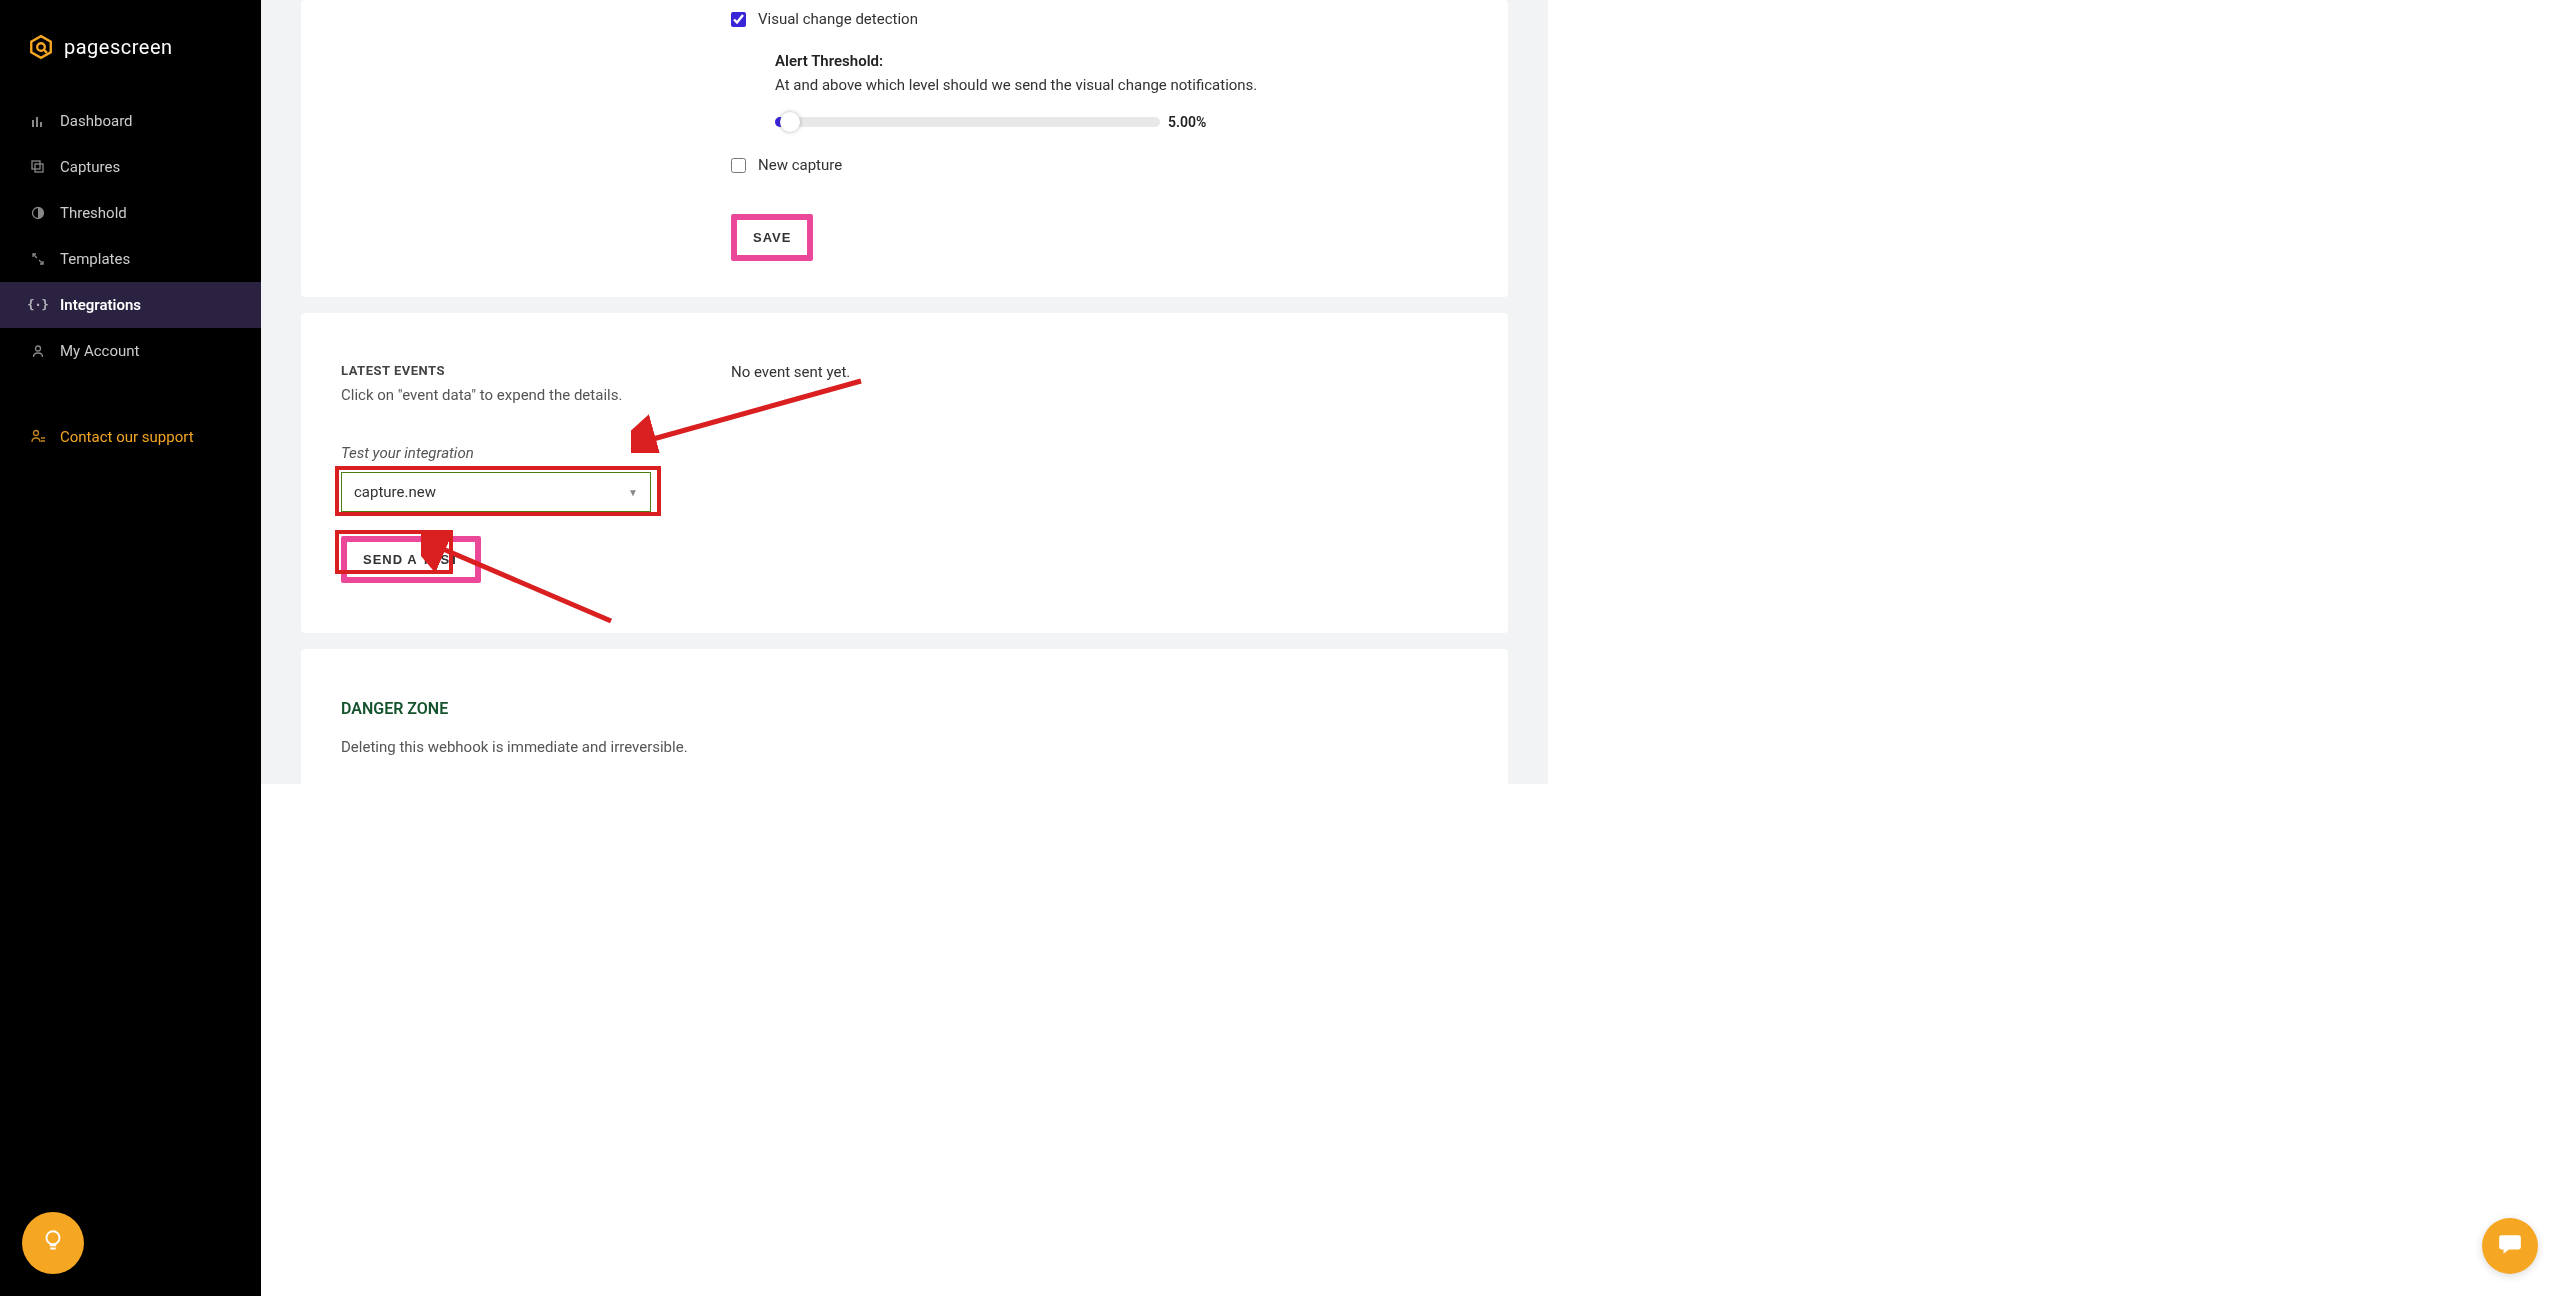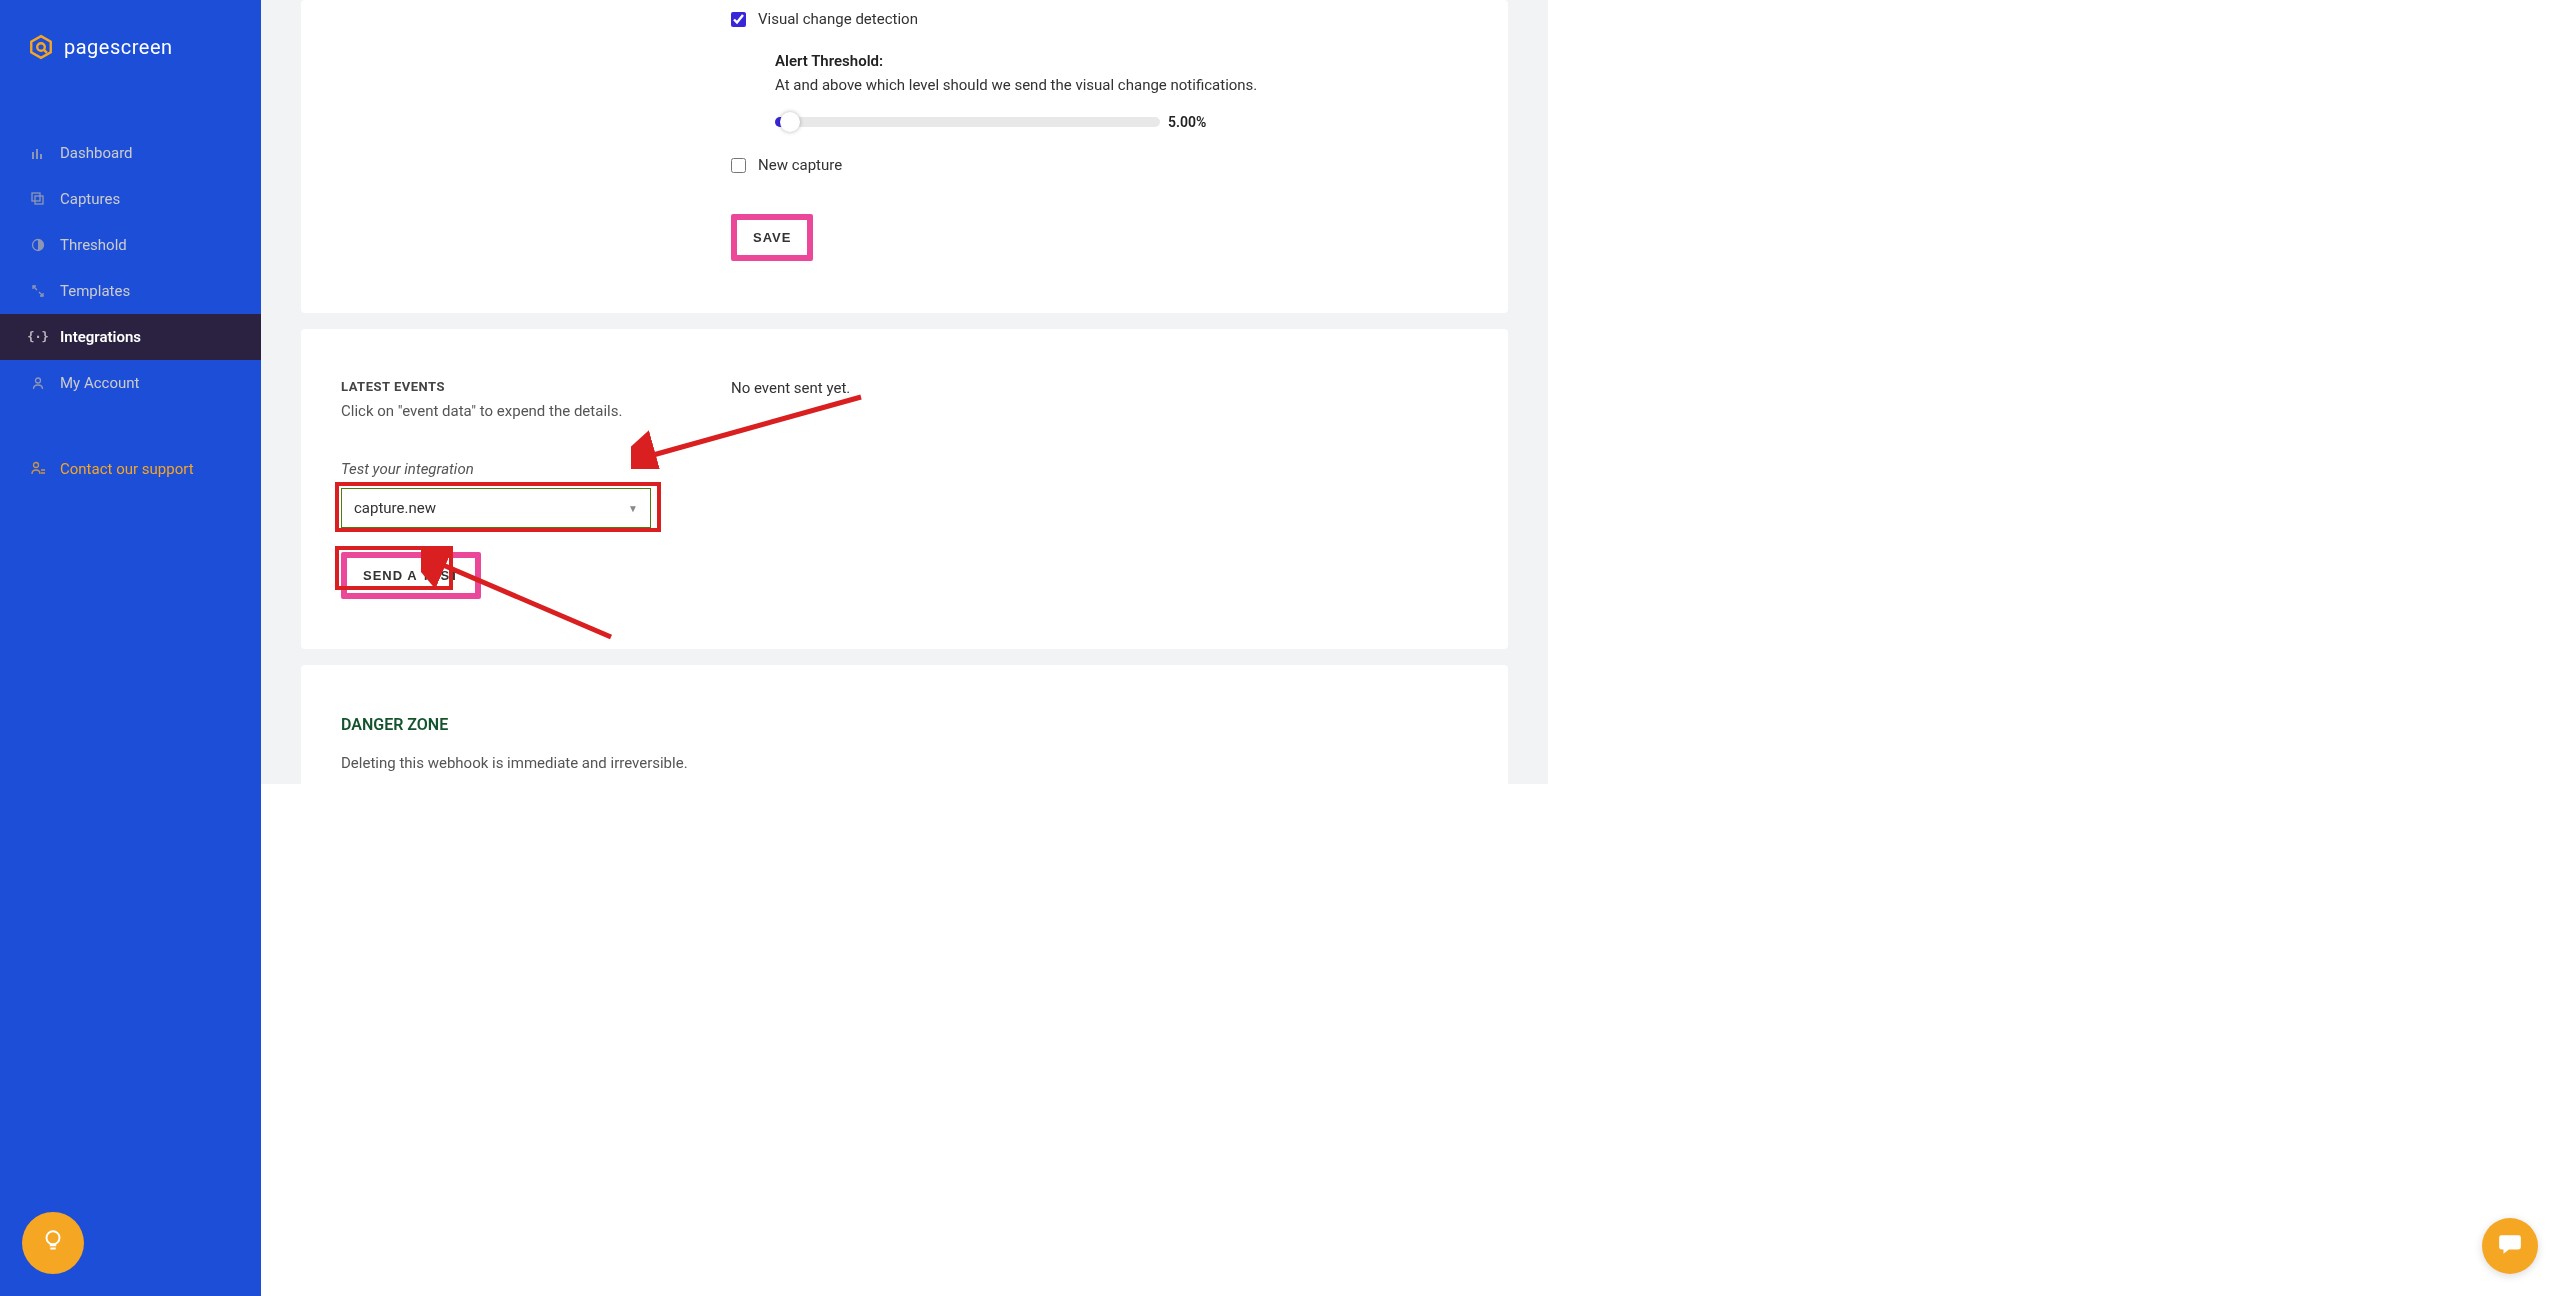--- a/index.html
+++ b/index.html
@@ -8,25 +8,24 @@
       background: #ffffff;
       width: 1548px;
       height: 784px;
       overflow: hidden;
       position: relative;
     }
     .sidebar {
       position: fixed;
       left: 0; top: 0;
       width: 261px; height: 100%;
-      background: #1d4ed8;
+      background: #000000;
       color: #fff;
       display: flex;
       flex-direction: column;
-      gap: 32px;
     }
     .logo {
       padding: 34px 28px 28px 28px;
       display: flex;
       align-items: center;
       gap: 10px;
     }
     .logo-hex {
       width: 26px; height: 26px;
       position: relative;
@@ -316,21 +315,21 @@
             <path d="M11 9 L15 9 M11 12 L15 12"></path>
           </svg>
       </span>
       <span>Contact our support</span>
     </div>
   </div>
 </div>
 
 <div class="main">
 
-  <div class="card" style="padding-top:10px; padding-bottom:52px;">
+  <div class="card" style="padding-top:10px; padding-bottom:36px;">
     <div class="form-row">
       <div class="form-left"></div>
       <div class="form-right">
         <div class="checkbox-row">
           <input type="checkbox" checked="" style="">
           <span>Visual change detection</span>
         </div>
         <div class="threshold-block">
           <div class="threshold-title">Alert Threshold:</div>
           <div class="threshold-desc">At and above which level should we send the visual change notifications.</div>

